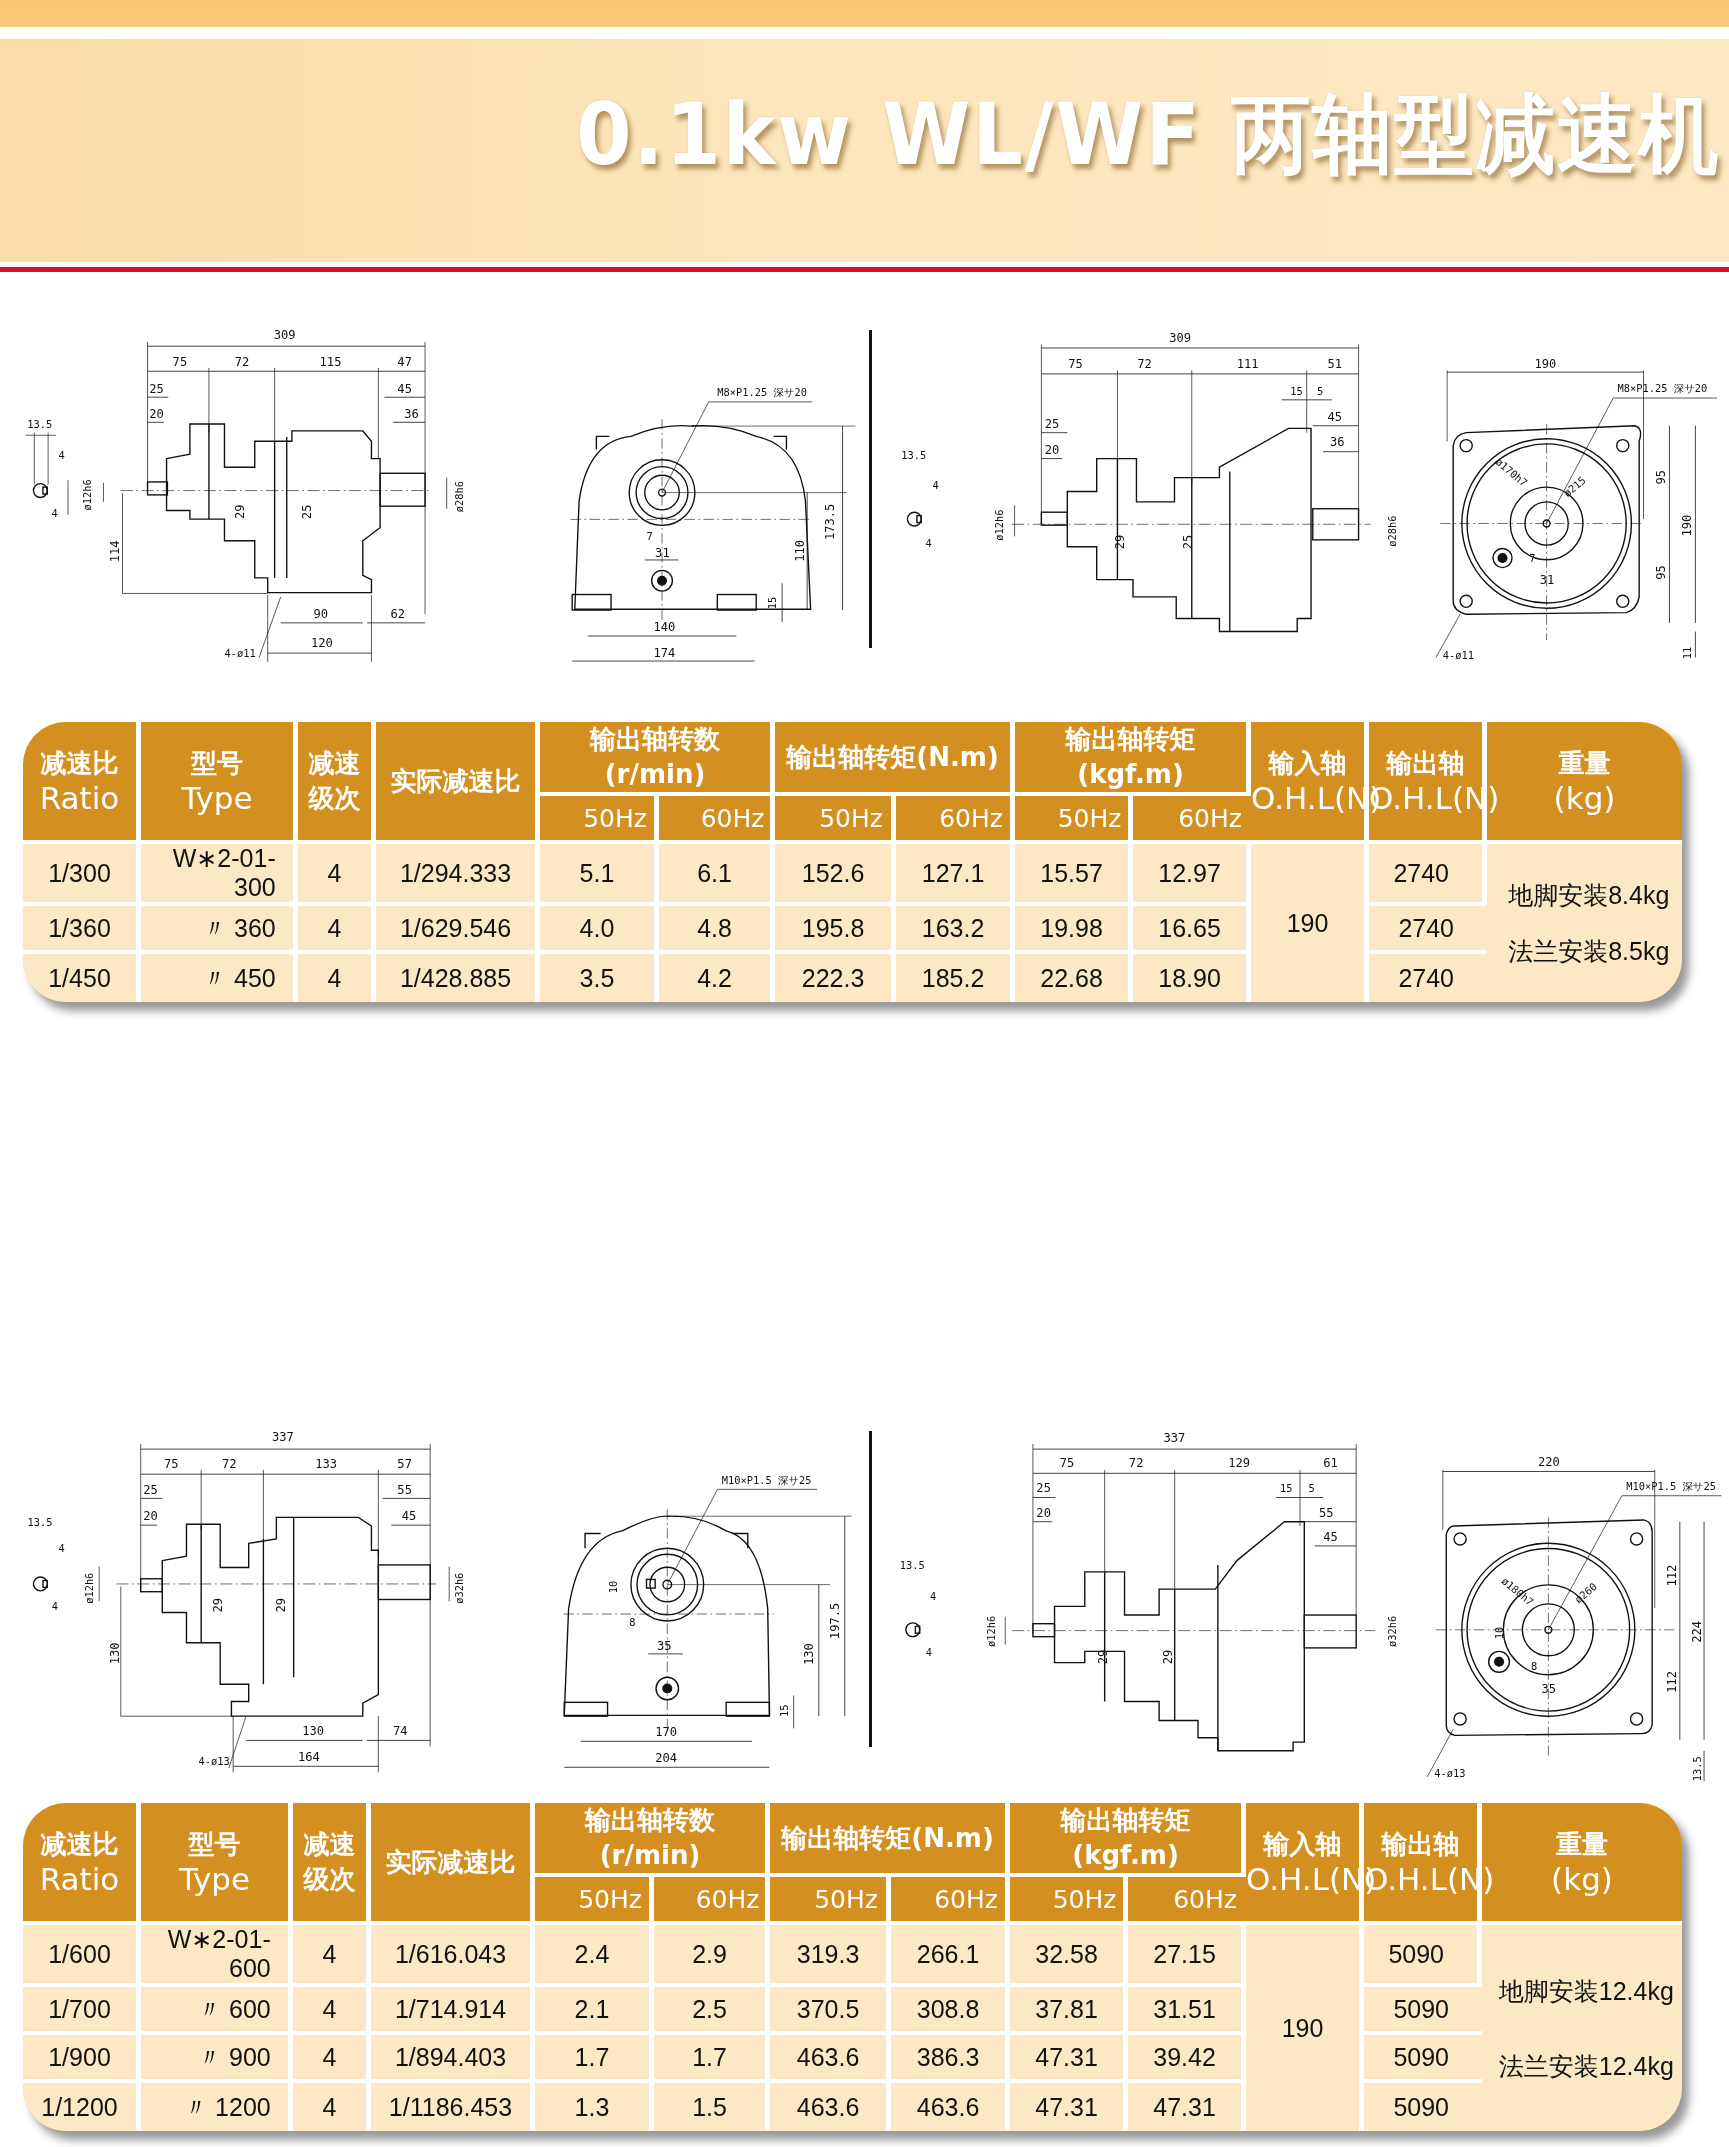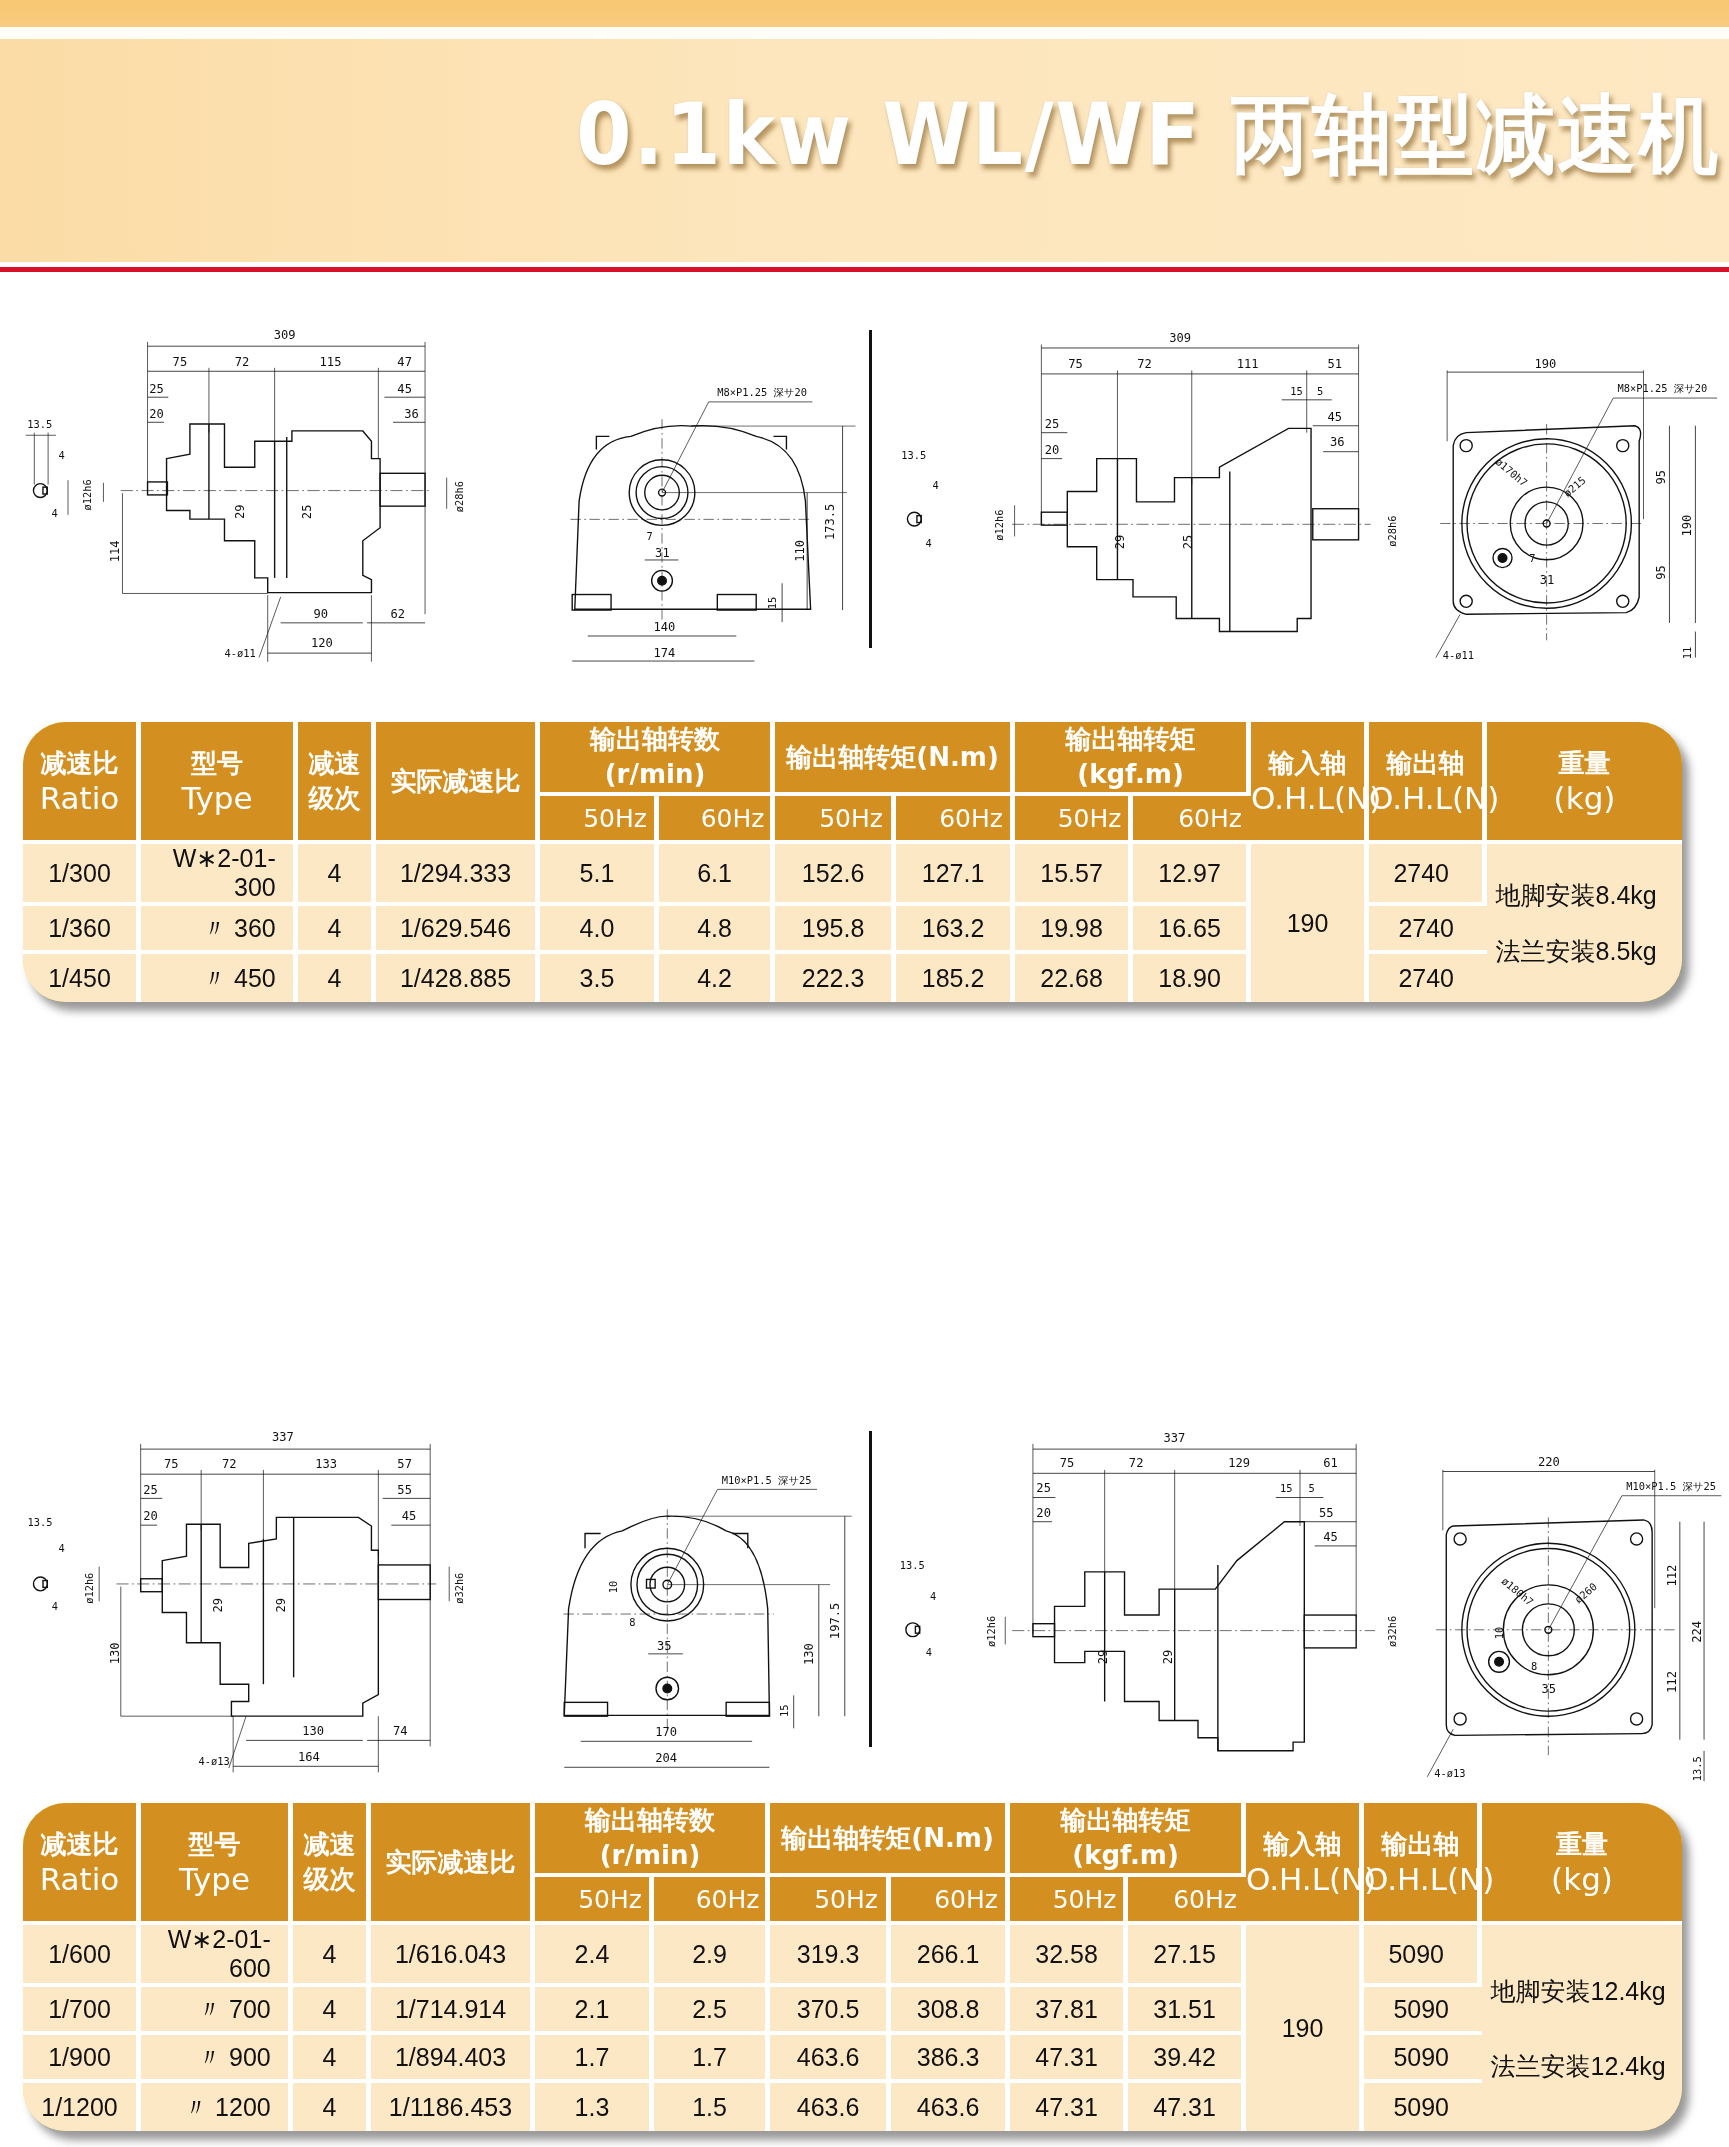--- a/index.html
+++ b/index.html
@@ -37,21 +37,21 @@
   .spec th { background: #d38f1f; color: #ffffff; font-weight: bold; font-size: 26px; line-height: 35px;
     font-family: "DejaVu Sans", "Liberation Sans", sans-serif; }
   .spec th.sub { font-weight: normal; font-size: 25px; padding-left: 36px; }
   .spec th .en { display: block; font-weight: normal; font-size: 31px; }
   .spec td { background: #fde8c5; color: #111; font-size: 25px; height: 48px;
     font-family: "Liberation Sans", "DejaVu Sans", sans-serif; }
   .spec tbody tr:last-child td { border-bottom: none; }
   .spec td.merged { border-bottom: none; }
   .spec td.type { text-align: right; padding-right: 17.3px; }
   .spec td.ohl-out { text-align: right; padding-right: 33px; }
-  .spec td.weight { text-align: left; padding-left: 8.6px; font-size: 25px; line-height: 40px; }
+  .spec td.weight { text-align: center; padding-left: 8.6px; font-size: 25px; line-height: 40px; }
   .spec td.weight span { display: block; white-space: nowrap; }
 </style>
 </head>
 <body>
 
 <div class="top-band"></div>
 <div class="top-white"></div>
 <div class="hero"></div>
 <div class="hero-title">0.1kw WL/WF 两轴型减速机</div>
 <div class="hero-bottom-white"></div>
@@ -573,21 +573,21 @@
         <td rowspan="4" class="merged">190</td>
         <td class="ohl-out">5090</td>
         <td rowspan="4" class="weight merged">
           <span>地脚安装12.4kg</span>
           <span style="height:35px"></span>
           <span>法兰安装12.4kg</span>
         </td>
       </tr>
       <tr>
         <td>1/700</td>
-        <td class="type">〃  700</td>
+        <td class="type">〃  600</td>
         <td>4</td>
         <td>1/714.914</td>
         <td>2.1</td>
         <td>2.5</td>
         <td>370.5</td>
         <td>308.8</td>
         <td>37.81</td>
         <td>31.51</td>
         <td class="ohl-out">5090</td>
       </tr>

